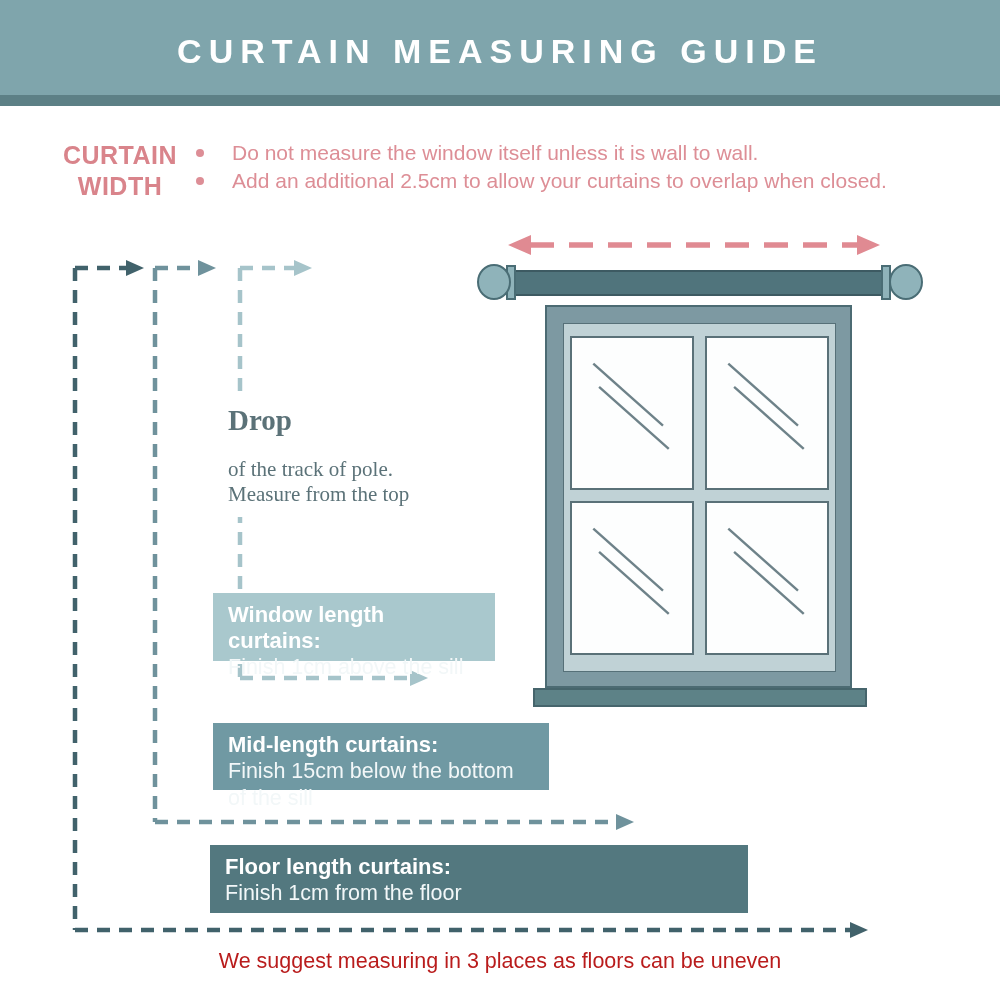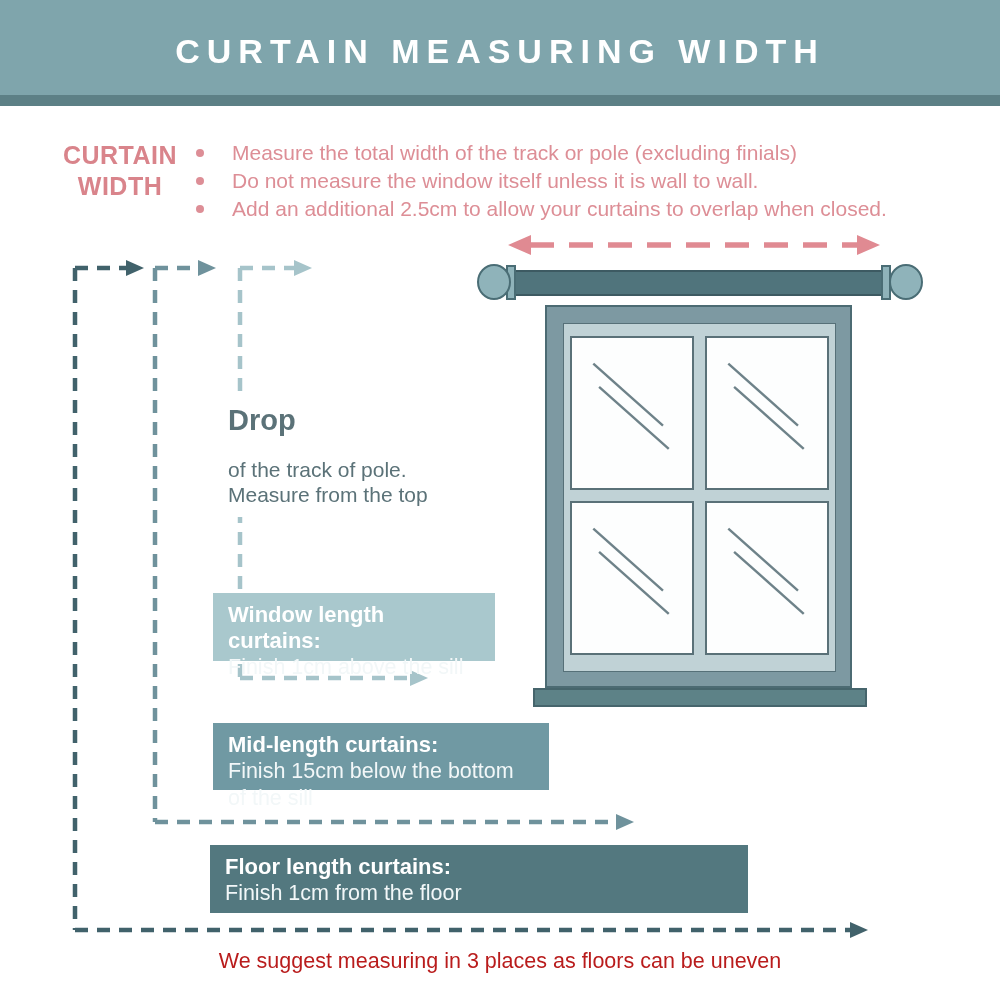--- a/index.html
+++ b/index.html
@@ -33,21 +33,21 @@
   }
   .cw-bullets .dot{
     width:8px;height:8px;border-radius:50%;background:#dd8e96;
     margin:10px 28px 0 0;flex:none;
   }
   
   .overlay{position:absolute;left:0;top:0;z-index:1;pointer-events:none;}
   
   .drop-block{
     position:absolute;left:222px;top:398px;width:222px;z-index:2;
-    background:#ffffff;padding:6px 0 10px 6px;
+    background:#ffffff;padding:6px 0 10px 6px;font-family:Liberation Serif, serif;
   }
   .drop-heading{color:#5b7278;font-size:29px;font-weight:bold;margin:0 0 20px 0;}
   .drop-line{color:#5b7278;font-size:21px;line-height:25px;}
   
   .pole-bar{
     position:absolute;left:513px;top:270px;width:371px;height:26px;z-index:2;
     background:#50747c;border:2px solid #3d5a62;border-radius:2px;box-sizing:border-box;
   }
   .pole-connector{
     position:absolute;top:265px;width:10px;height:35px;z-index:2;
@@ -95,34 +95,30 @@
     position:absolute;left:0;top:949px;width:1000px;text-align:center;
     color:#b91c1c;font-size:21.5px;
   }
 </style>
 </head>
 <body>
 
 <div id="canvas">
 
   <div class="header-band">
-    <div class="header-title">CURTAIN MEASURING WIDTH</div>
+    <div class="header-title">CURTAIN MEASURING GUIDE</div>
   </div>
   <div class="header-strip"></div>
 
   <div class="cw-label">
     <div>CURTAIN</div>
     <div>WIDTH</div>
   </div>
 
   <ul class="cw-bullets">
-    <li>
-      <span class="dot"></span>
-      <span>Measure the total width of the track or pole (excluding finials)</span>
-    </li>
     <li>
       <span class="dot"></span>
       <span>Do not measure the window itself unless it is wall to wall.</span>
     </li>
     <li>
       <span class="dot"></span>
       <span>Add an additional 2.5cm to allow your curtains to overlap when closed.</span>
     </li>
   </ul>
 

